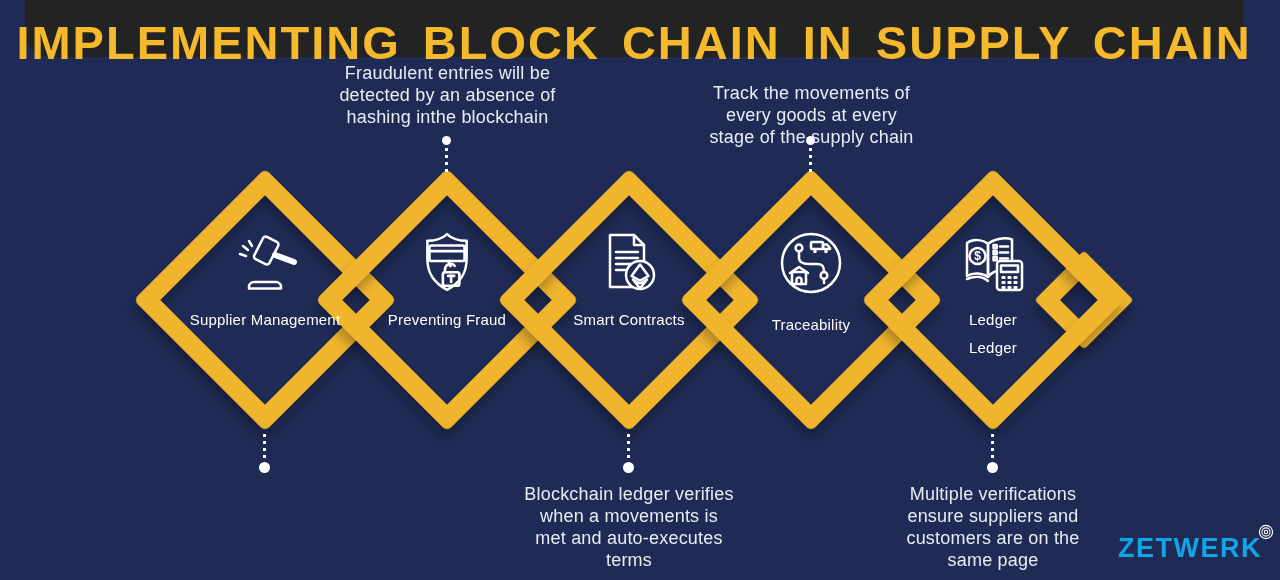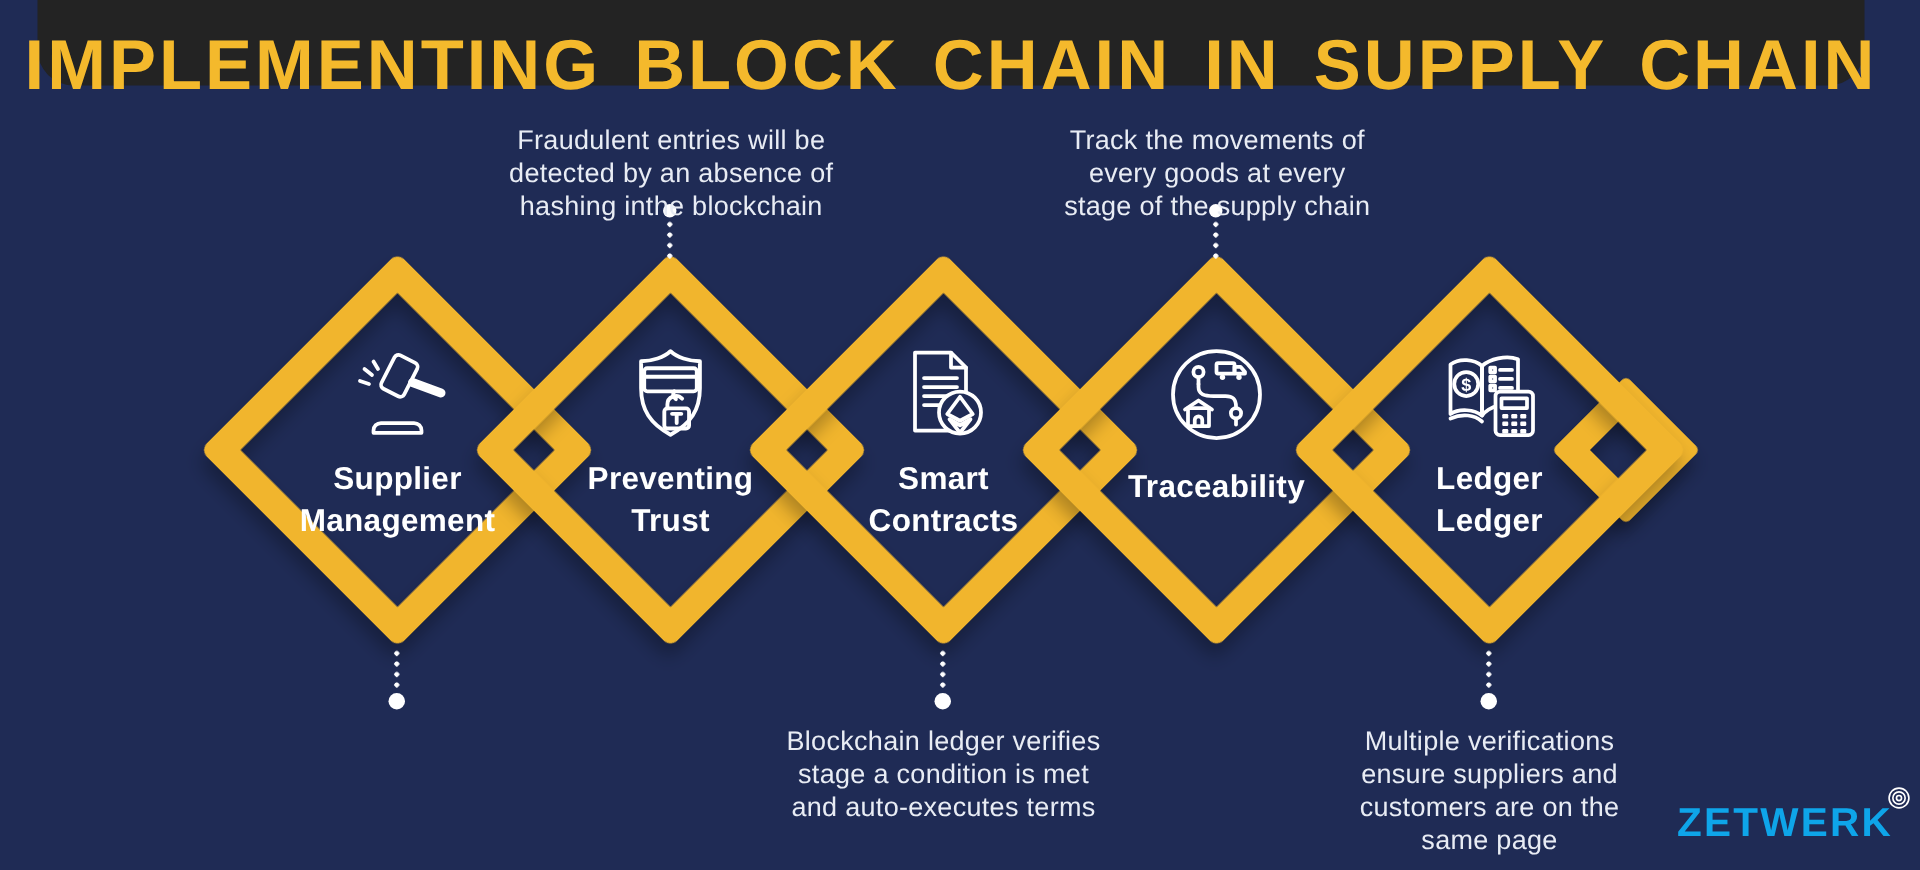--- a/index.html
+++ b/index.html
@@ -49,21 +49,21 @@
     border:18px solid var(--yellow);border-radius:4px;
     transform:rotate(45deg);z-index:4;
     filter:drop-shadow(5px 7px 6px rgba(0,0,0,.28));
   }
 
   
   .node{position:absolute;top:229px;width:180px;text-align:center;z-index:10;color:#fff;}
   .n1{left:175px}.n2{left:357px}.n3{left:539px}.n4{left:721px}.n5{left:903px}
   .node .icon{height:68px;display:flex;align-items:center;justify-content:center;}
   .node .label{
-    margin:9px auto 2px;font-weight:bold;font-size:21px;line-height:28px;letter-spacing:.2px;
+    margin:9px auto 2px;font-weight:normal;font-size:15px;line-height:28px;letter-spacing:.2px;
   }
   .n1 .label{width:160px}
   .n2 .label{width:150px}
   .n3 .label{width:145px}
   .n4 .label{width:180px;margin-top:14px}
   .n5 .label{width:100px}
 
   
   .vdots{
     position:absolute;width:5px;z-index:8;
@@ -82,21 +82,21 @@
   .b5-line{left:990px;top:433px;height:26px}
   .b1-dot{left:259px;top:462px}
   .b3-dot{left:623px;top:462px}
   .b5-dot{left:987px;top:462px}
 
   
   .ann{
     position:absolute;color:var(--body-text);
     font-size:18px;line-height:22px;text-align:center;letter-spacing:.2px;z-index:9;
   }
-  .a1{left:335px;top:82px;width:225px}
+  .a1{left:335px;top:62px;width:225px}
   .a2{left:709px;top:82px;width:205px}
   .b1{left:165px;top:483px;width:200px}
   .b2{left:523px;top:483px;width:212px}
   .b3{left:893px;top:483px;width:200px}
 
   
   .brand{position:absolute;right:18px;bottom:16px;z-index:15;}
   .brand-name{color:#0ea5e9;font-weight:bold;font-size:27px;letter-spacing:1.5px;}
   .brand-mark{position:absolute;top:-9px;right:-12px;}
 
@@ -152,21 +152,21 @@
           <rect x="11" y="15" width="34" height="15" rx="2"></rect>
           <path d="M11 20.5 H45"></path>
           <path d="M30.5 30 q-2 3 1 5"></path>
           <path d="M26 41 v-2.5 a5.5 5.5 0 0 1 9.5 -3.8"></path>
           <rect x="24" y="41" width="16" height="13" rx="2"></rect>
           <path d="M32 44.5 v6"></path>
             <path d="M29 44.5 h6"></path>
         </g>
       </svg>
     </div>
-    <div class="label">Preventing Trust</div>
+    <div class="label">Preventing Fraud</div>
   </div>
 
   <div class="node n4">
     <div class="icon">
       <svg width="66" height="66" viewBox="0 0 66 66">
         <g class="st" stroke-width="2.2">
           <circle cx="33" cy="33" r="29"></circle>
           <circle cx="21" cy="18" r="3.4"></circle>
             <path d="M21 21.5 V26"></path>
           <rect x="33" y="12" width="12" height="7" rx="1"></rect>
@@ -238,21 +238,21 @@
     <div class="label">Ledger Ledger</div>
   </div>
 
   <div class="vdots b1-line"></div>
   <div class="dot dot-l b1-dot"></div>
   <div class="vdots b3-line"></div>
   <div class="dot dot-l b3-dot"></div>
   <div class="vdots b5-line"></div>
   <div class="dot dot-l b5-dot"></div>
 
-  <div class="ann b2">Blockchain ledger verifies stage a condition is met and auto-executes terms</div>
+  <div class="ann b2">Blockchain ledger verifies when a movements is met and auto-executes terms</div>
   <div class="ann b3">Multiple verifications ensure suppliers and customers are on the same page</div>
 
   <div class="brand">
     <span class="brand-name">ZETWERK</span>
     <svg class="brand-mark" width="16" height="16" viewBox="0 0 16 16">
       <g fill="none" stroke="#fff" stroke-width="1.1">
         <circle cx="8" cy="8" r="6.6"></circle>
         <circle cx="8" cy="8" r="4.1"></circle>
         <circle cx="8" cy="8" r="1.7"></circle>
       </g>

